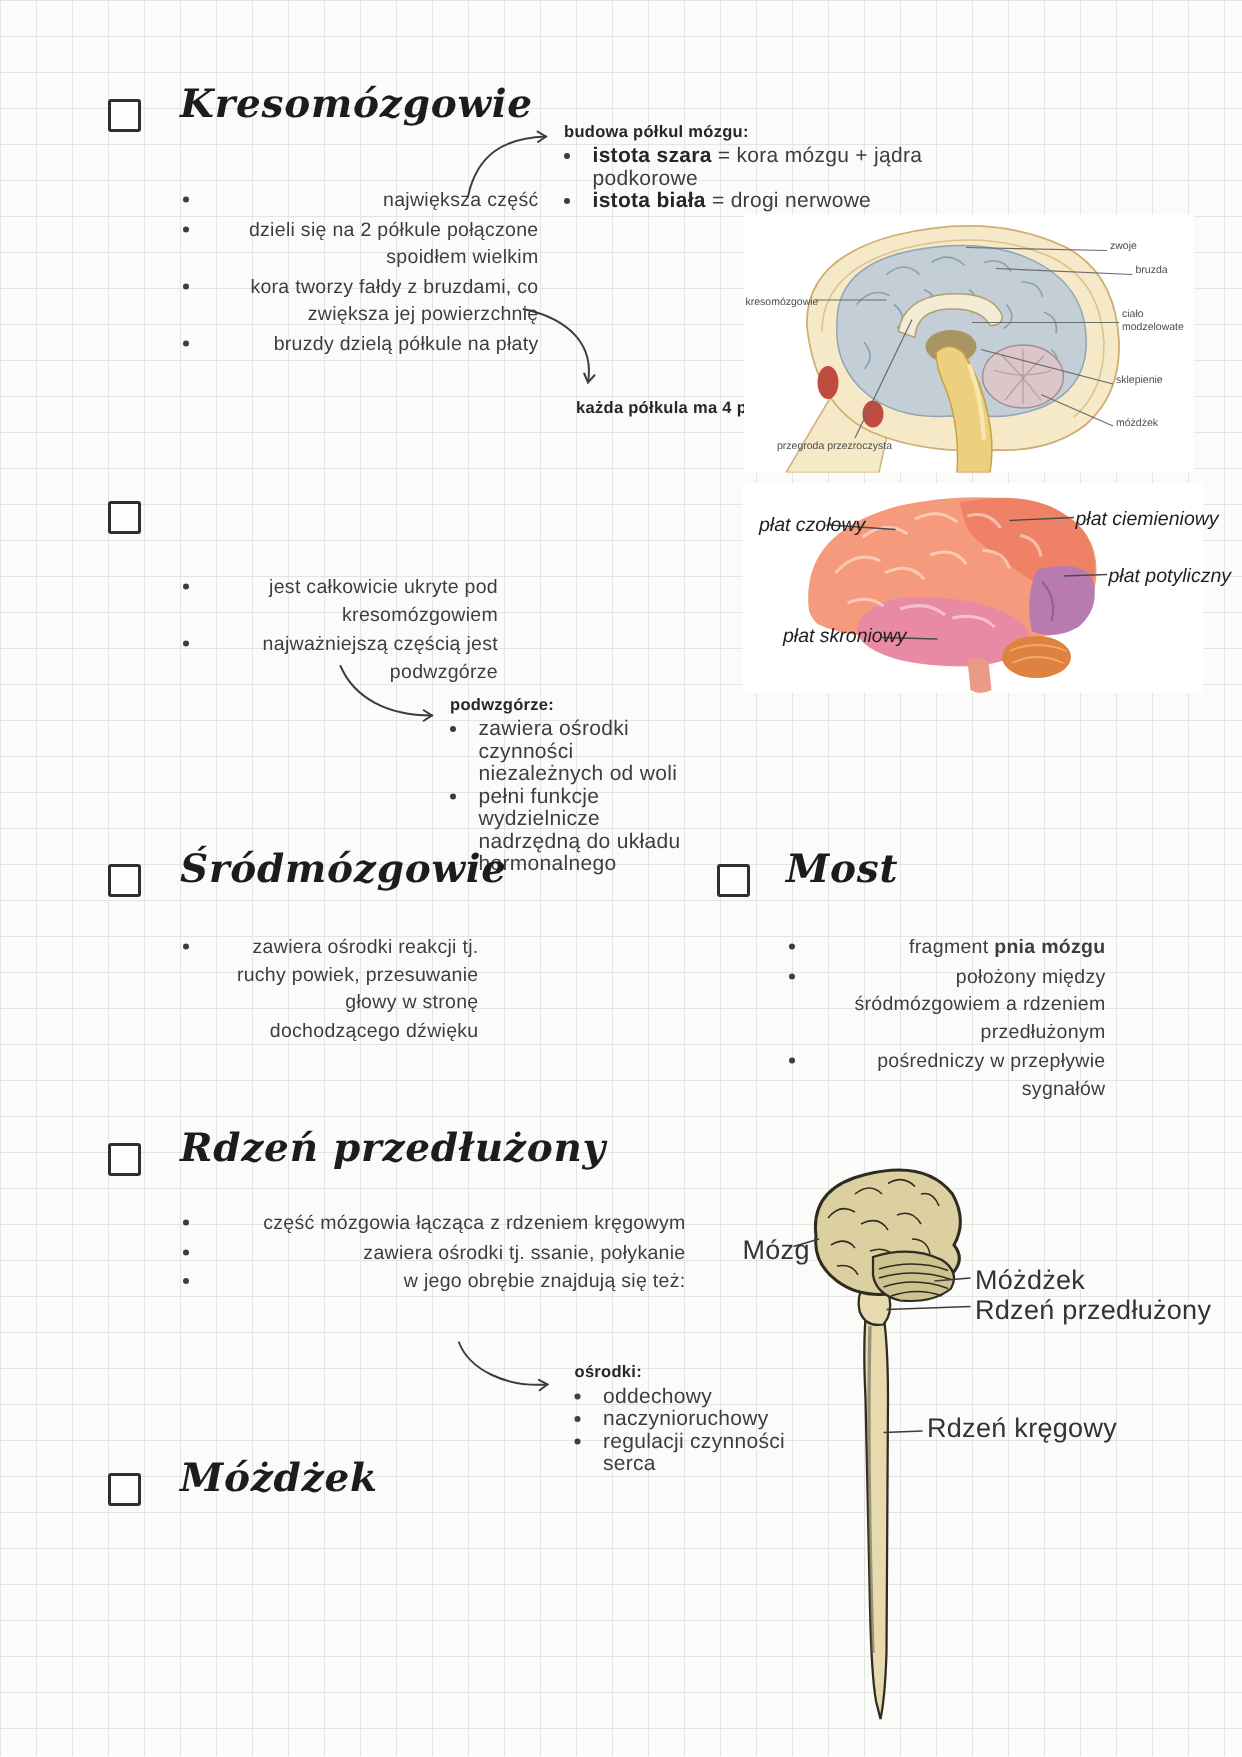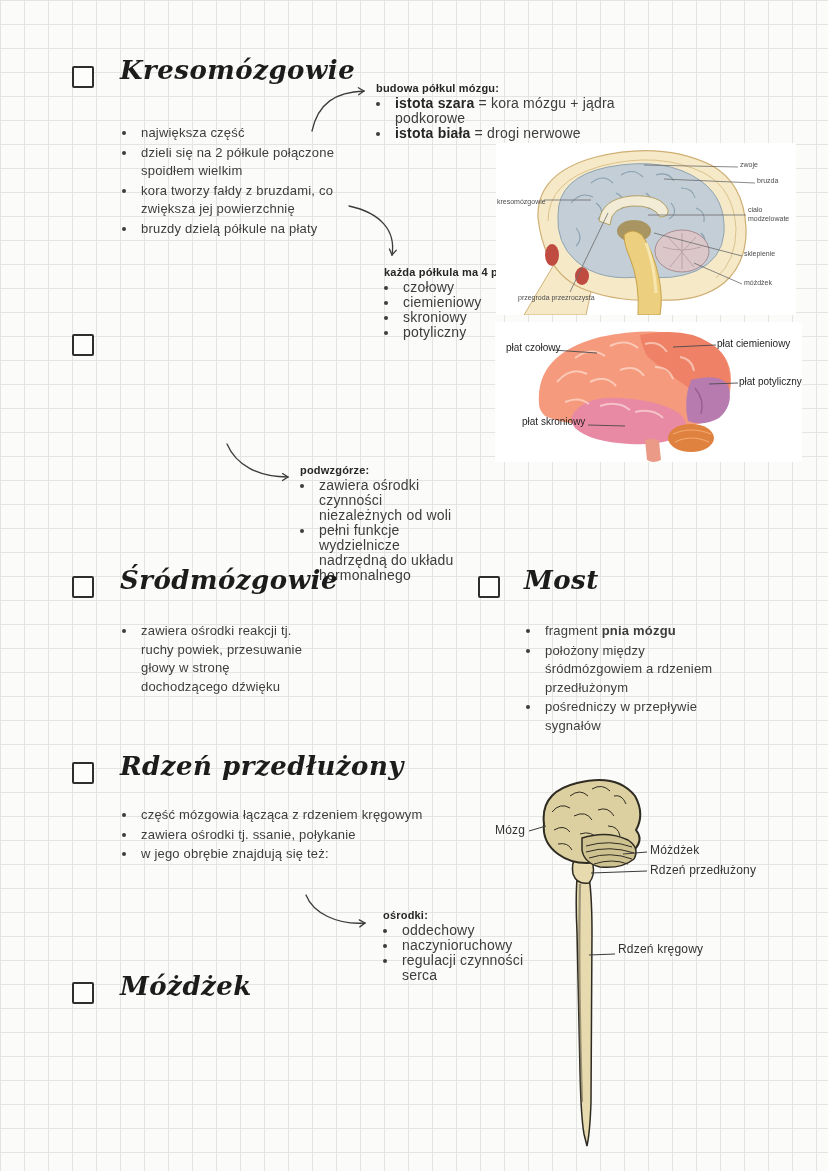--- a/index.html
+++ b/index.html
@@ -18,32 +18,33 @@
   .heading{
     position:absolute; margin:0;
     font-family:"DejaVu Serif", serif; font-style:italic; font-weight:700;
     font-size:26px; color:#1c1c1c; white-space:nowrap; letter-spacing:.5px;
   }
   .blist{ list-style:disc outside; margin:0; padding-left:15px; }
   .blist li{ padding-left:4px; }
   .main{
     position:absolute; font-size:13px; line-height:18.5px; color:#3d3d3d;
     letter-spacing:.2px;
+    text-align:right;
   }
   .main li{ margin-bottom:1px; }
   .ann{ position:absolute; color:#3d3d3d; }
   .ann-title{ font-size:11px; font-weight:bold; color:#262626; margin-bottom:2px; letter-spacing:.2px;}
   .ann-list{ font-size:14px; line-height:15px; letter-spacing:.2px; }
   .ann-list b{ color:#262626; }
   .fig{ position:absolute; }
   .figbox{ background:#ffffff; }
   .fig1-label{ position:absolute; font-size:7px; color:#4c4c4c; white-space:nowrap; line-height:8.5px;}
   .fig1-label.wrap{ white-space:normal; }
-  .fig2-label{ position:absolute; font-size:10px; color:#1f1f1f; white-space:nowrap; }
-  .fig3-label{ position:absolute; font-size:12px; color:#333; white-space:nowrap; letter-spacing:.2px;}
+  .fig2-label{ position:absolute; font-size:13px; color:#1f1f1f; white-space:nowrap;font-style:italic; }
+  .fig3-label{ position:absolute; font-size:18px; color:#333; white-space:nowrap; letter-spacing:.2px;}
   .overlay{ position:absolute; left:0; top:0; pointer-events:none; }
 </style>
 </head>
 <body>
 
 <div class="page">
 
   <div class="checkbox" style="left:72px;top:66px"></div>
   <h2 class="heading" style="left:120px;top:55px">Kresomózgowie</h2>
   <ul class="blist main" style="left:122px;top:124px;width:222px">
@@ -56,29 +57,27 @@
   <div class="ann" style="left:376px;top:82px;width:280px">
     <div class="ann-title">budowa półkul mózgu:</div>
     <ul class="blist ann-list">
         <li><b>istota szara</b> = kora mózgu + jądra podkorowe</li>
         <li><b>istota biała</b> = drogi nerwowe</li>
       </ul>
   </div>
 
   <div class="ann" style="left:384px;top:266px;width:150px">
     <div class="ann-title">każda półkula ma 4 płaty:</div>
-    <ul class="blist ann-list">
-        <li>czołowy</li>
-        <li>ciemieniowy</li>
-        <li>skroniowy</li>
-        <li>potyliczny</li>
-      </ul>
   </div>
 
   <div class="checkbox" style="left:72px;top:334px"></div>
+  <ul class="blist main" style="left:122px;top:382px;width:195px">
+      <li>jest całkowicie ukryte pod kresomózgowiem</li>
+      <li>najważniejszą częścią jest podwzgórze</li>
+    </ul>
 
   <div class="ann" style="left:300px;top:464px;width:162px">
     <div class="ann-title">podwzgórze:</div>
     <ul class="blist ann-list">
         <li>zawiera ośrodki czynności niezależnych od woli</li>
         <li>pełni funkcje wydzielnicze nadrzędną do układu hormonalnego</li>
       </ul>
   </div>
 
   <div class="checkbox" style="left:72px;top:576px"></div>

